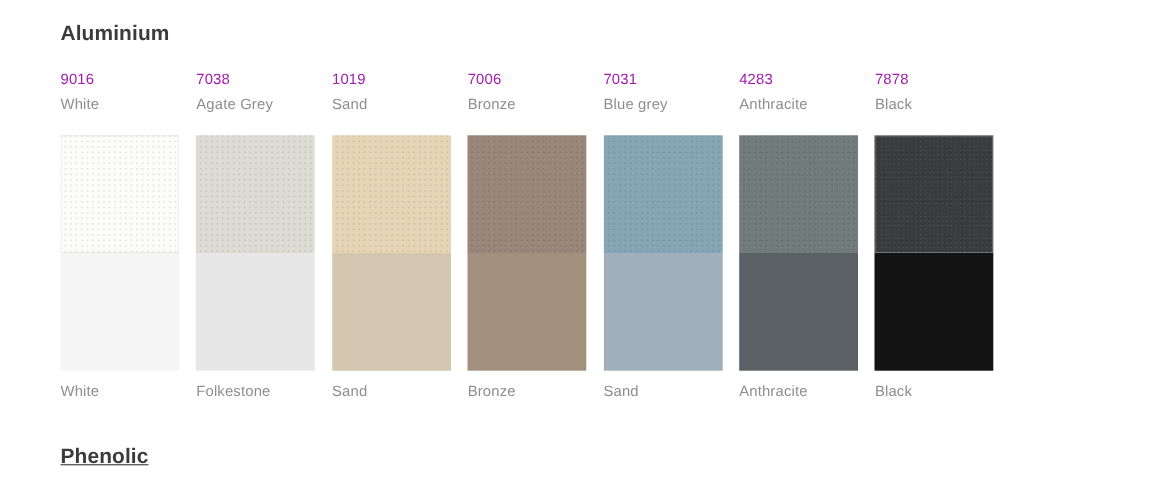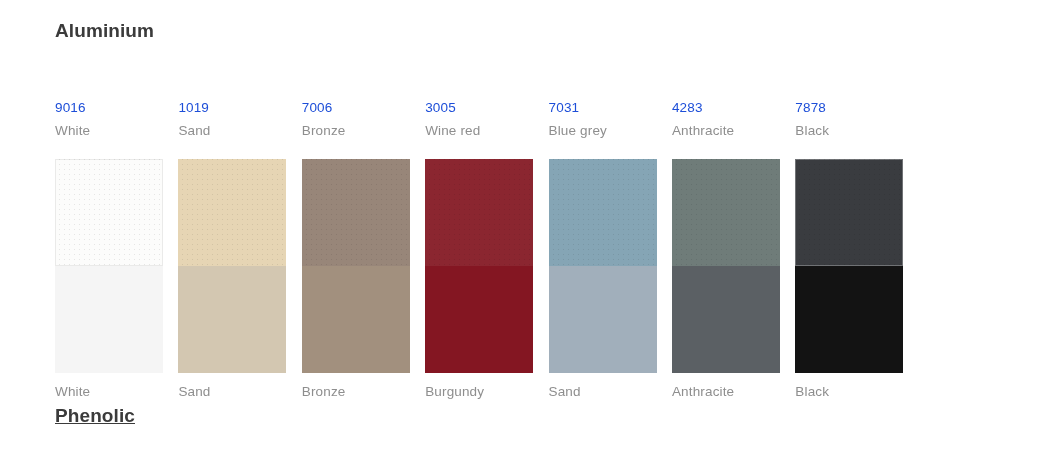--- a/index.html
+++ b/index.html
@@ -49,25 +49,24 @@
     column-gap: 15.4px;
   }
   .swatch-col {
     width: 108px;
     position: relative;
   }
 
   .code {
     font-size: 13.5px;
     line-height: 16px;
-    color: #1d4ed8;
+    color: #a21caf;
     height: 16px;
     white-space: nowrap;
     letter-spacing: 0.15px;
-    margin-top: 36px;
   }
   .top-name {
     font-size: 13.5px;
     line-height: 16px;
     color: #8e8e8e;
     height: 16px;
     margin-top: 7px;
     white-space: nowrap;
     letter-spacing: 0.15px;
   }
@@ -125,45 +124,45 @@
       <div class="swatch-col">
         <div class="code">9016</div>
         <div class="top-name">White</div>
         <div class="chip light-edge">
           <div class="chip-half upper" style="background: rgb(252, 252, 251);"></div>
           <div class="chip-half lower" style="background: rgb(245, 245, 245);"></div>
         </div>
         <div class="bottom-name">White</div>
       </div>
       <div class="swatch-col">
+        <div class="code">7038</div>
+        <div class="top-name">Agate Grey</div>
+        <div class="chip">
+          <div class="chip-half upper" style="background: rgb(220, 220, 212);"></div>
+          <div class="chip-half lower" style="background: rgb(231, 231, 231);"></div>
+        </div>
+        <div class="bottom-name">Folkestone</div>
+      </div>
+      <div class="swatch-col">
         <div class="code">1019</div>
         <div class="top-name">Sand</div>
         <div class="chip">
           <div class="chip-half upper" style="background: rgb(230, 213, 180);"></div>
           <div class="chip-half lower" style="background: rgb(211, 199, 177);"></div>
         </div>
         <div class="bottom-name">Sand</div>
       </div>
       <div class="swatch-col">
         <div class="code">7006</div>
         <div class="top-name">Bronze</div>
         <div class="chip">
           <div class="chip-half upper" style="background: rgb(152, 134, 121);"></div>
           <div class="chip-half lower" style="background: rgb(162, 144, 126);"></div>
         </div>
         <div class="bottom-name">Bronze</div>
-      </div>
-      <div class="swatch-col">
-        <div class="code">3005</div>
-        <div class="top-name">Wine red</div>
-        <div class="chip">
-          <div class="chip-half upper" style="background: rgb(139, 38, 48);"></div>
-          <div class="chip-half lower" style="background: rgb(132, 22, 34);"></div>
-        </div>
-        <div class="bottom-name">Burgundy</div>
       </div>
       <div class="swatch-col">
         <div class="code">7031</div>
         <div class="top-name">Blue grey</div>
         <div class="chip">
           <div class="chip-half upper" style="background: rgb(133, 165, 181);"></div>
           <div class="chip-half lower" style="background: rgb(161, 175, 187);"></div>
         </div>
         <div class="bottom-name">Sand</div>
       </div>

